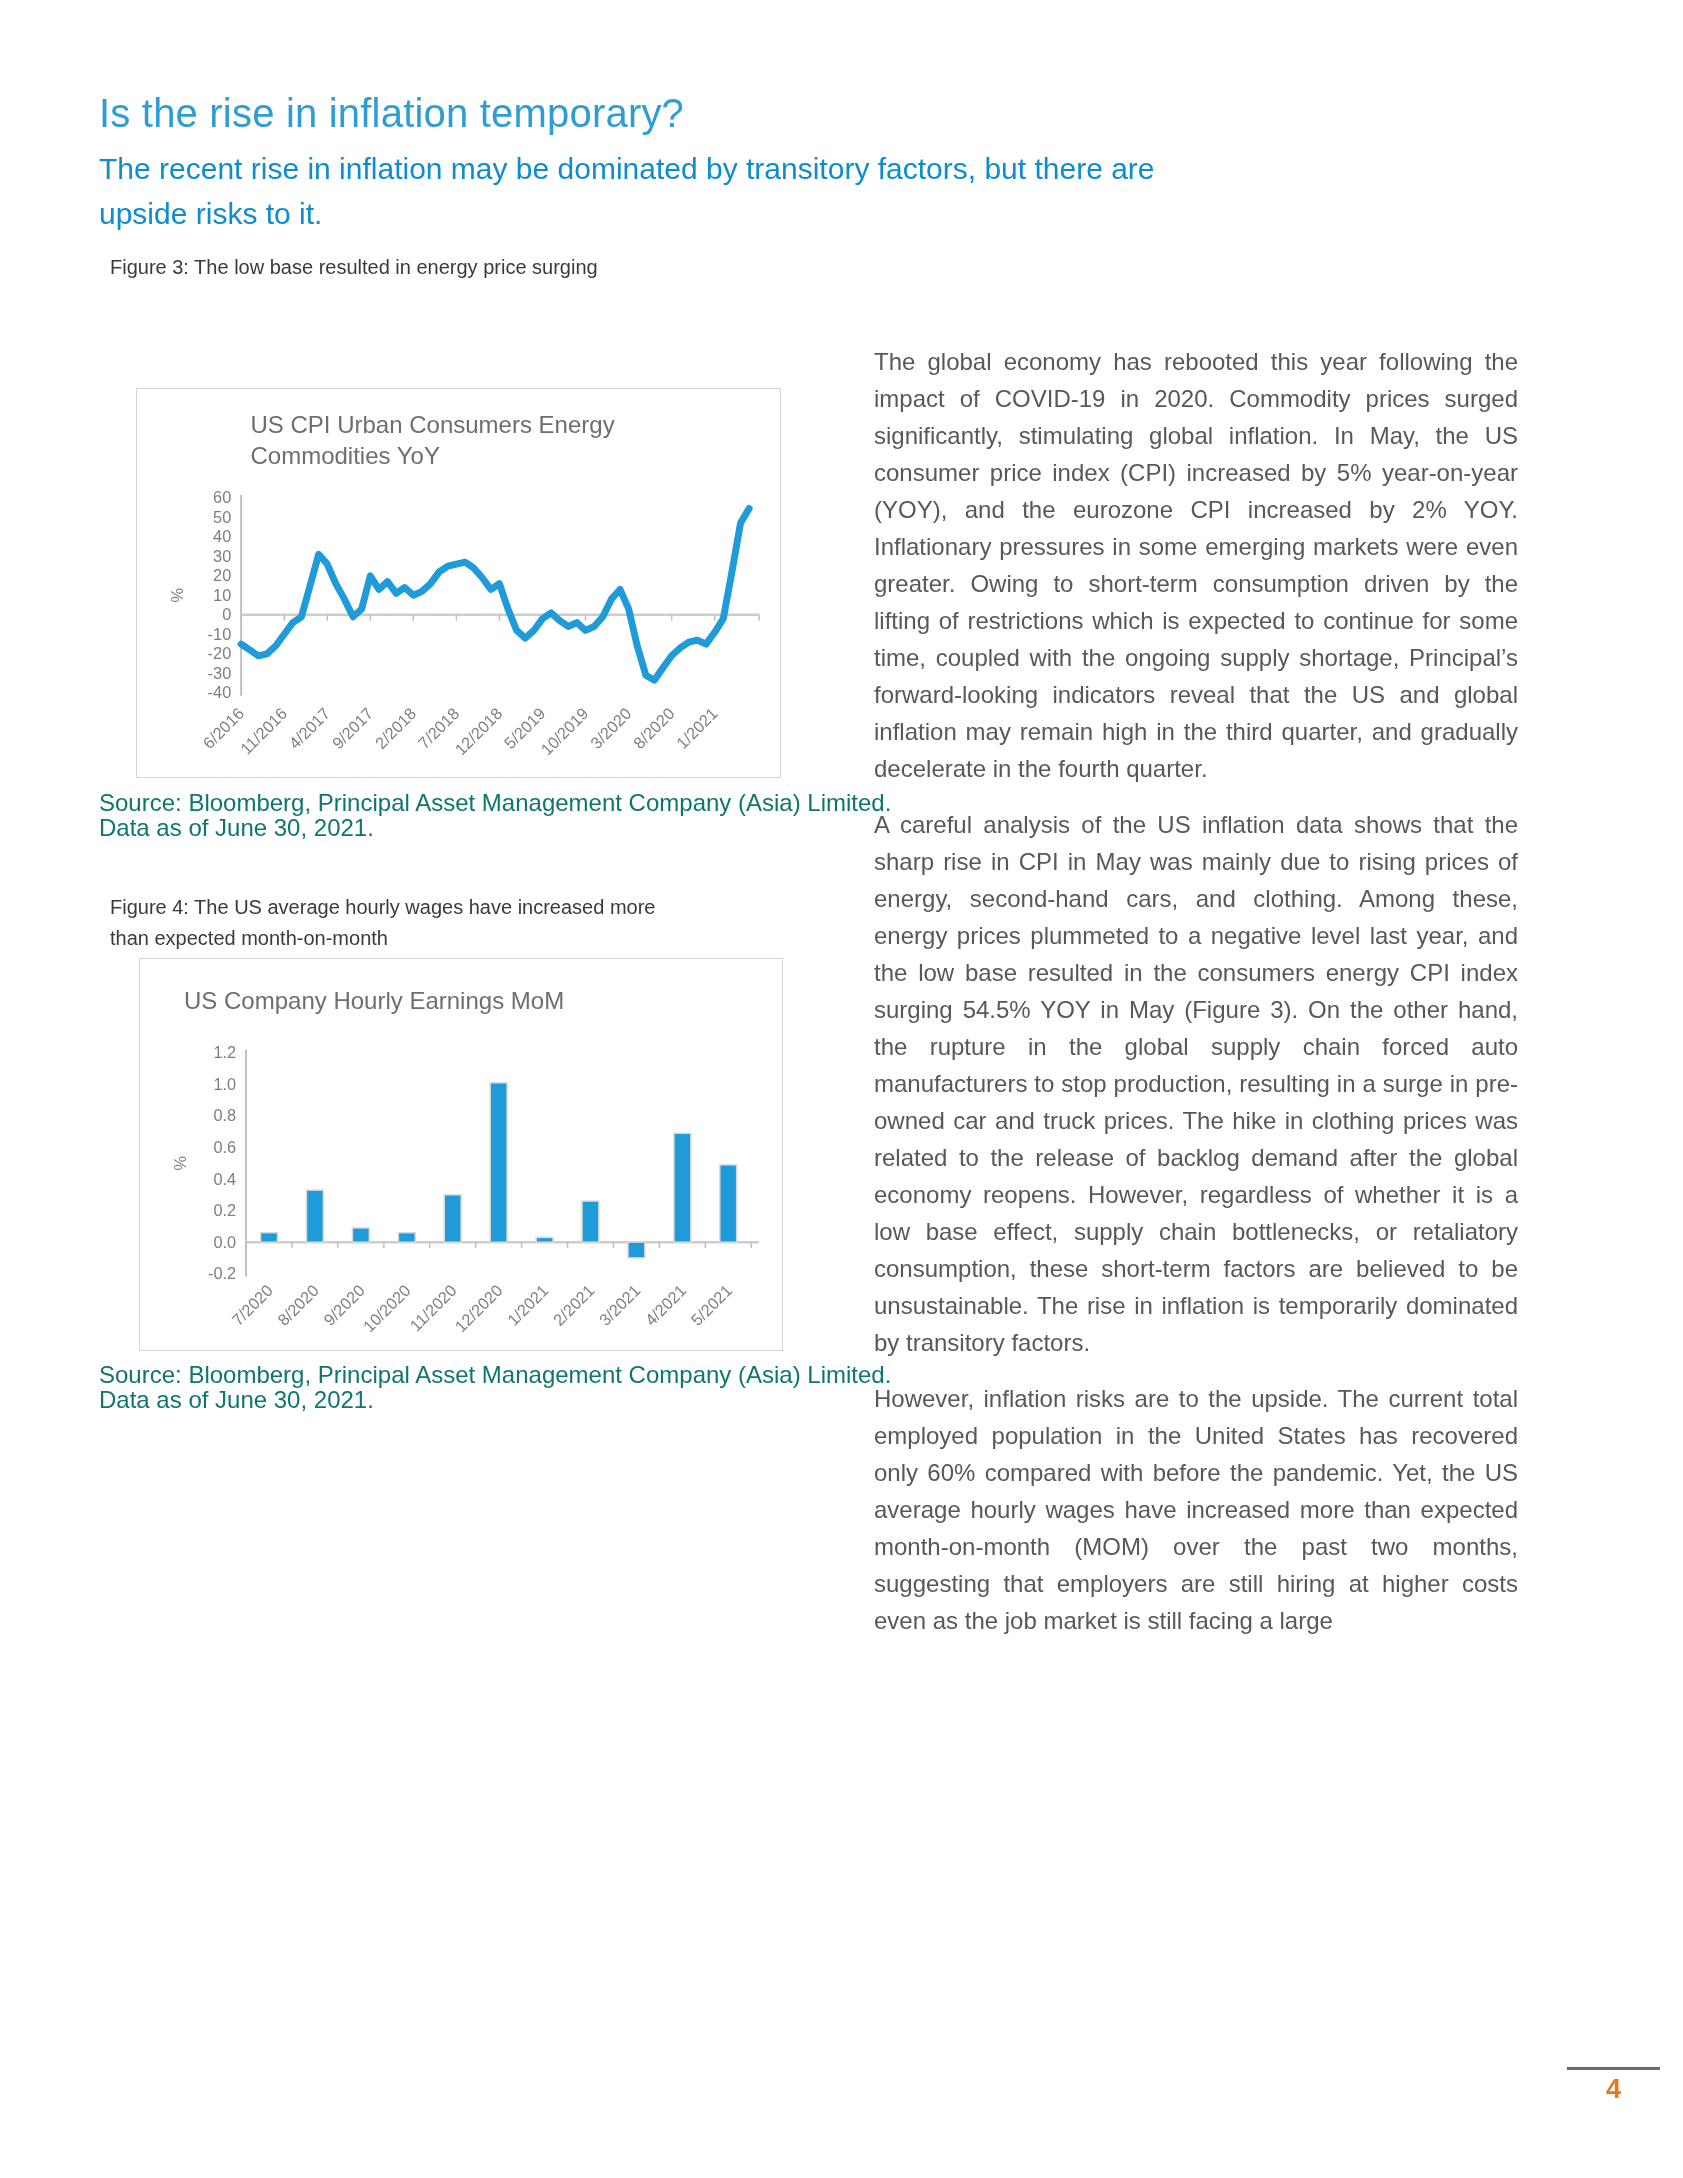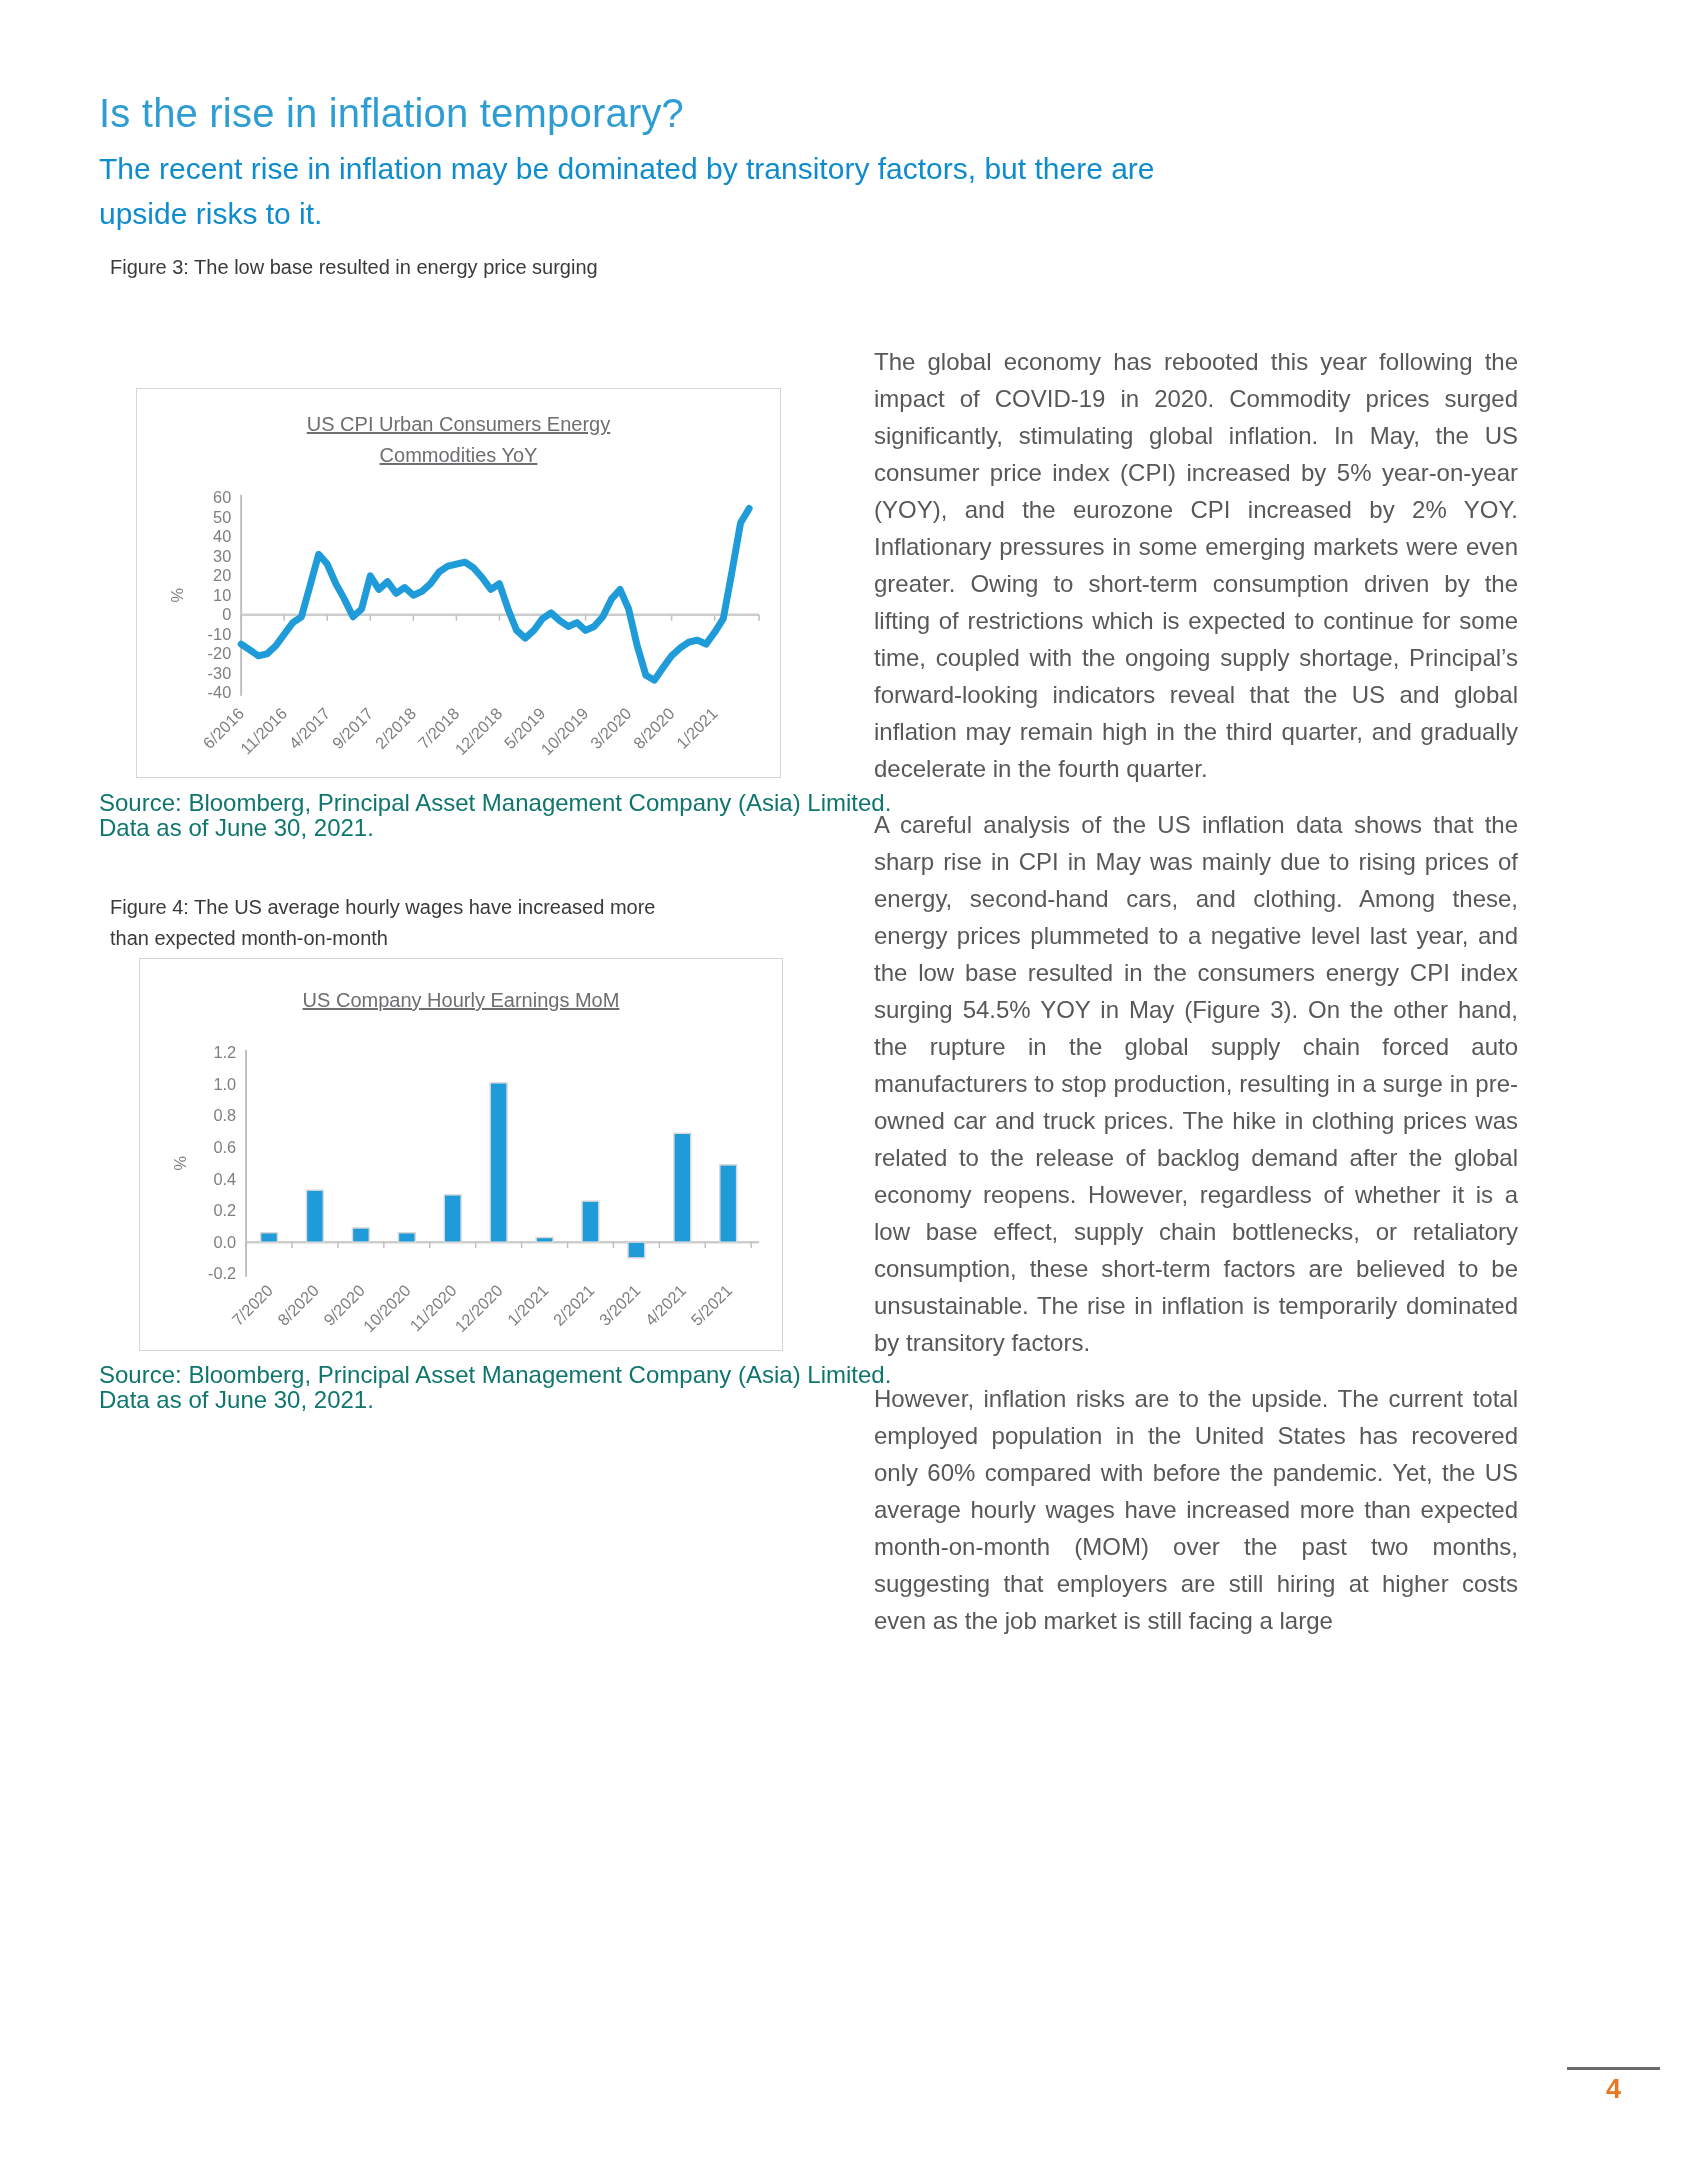--- a/index.html
+++ b/index.html
@@ -9,21 +9,21 @@
   .title{position:absolute;left:99px;top:91px;margin:0;font-size:40px;font-weight:400;color:#2E9DD4;letter-spacing:0.2px;}
   .subtitle{position:absolute;left:99px;top:146px;margin:0;width:1069px;font-size:30px;font-weight:400;color:#0E8CCE;line-height:45px;}
 
   .fig-caption{position:absolute;left:99px;font-size:20px;line-height:31px;color:#3A3A39;margin-left:11px;}
   #cap3{top:252px;width:614px;}
   #cap4{top:892px;width:554px;}
 
   .chart-card{position:absolute;background:#ffffff;border:1px solid #D6D6D6;box-sizing:border-box;}
   #card3{left:136px;top:388px;width:645px;height:390px;}
   #card4{left:139px;top:958px;width:644px;height:393px;}
-  .chart-title{text-align:center;font-size:20px;line-height:31px;color:#6D6E71;text-decoration:underline;}
+  .chart-title{text-align:left;font-size:24px;line-height:31px;color:#6D6E71;}
   #card3 .chart-title{margin:20px auto 0;max-width:416px;}
   #card4 .chart-title{margin:26px auto 0;max-width:554px;}
   .plot-svg{position:absolute;left:0;}
   #fig3-svg{top:83px;width:643px;height:305px;}
   #fig4-svg{top:77px;width:642px;height:312px;}
   .tick{font-family:"Liberation Sans",sans-serif;font-size:16.5px;fill:#7C7E80;}
 
   .source{position:absolute;left:99px;font-size:24px;line-height:25px;color:#0f766e;}
   #src3{top:790px;}
   #src4{top:1362px;}

